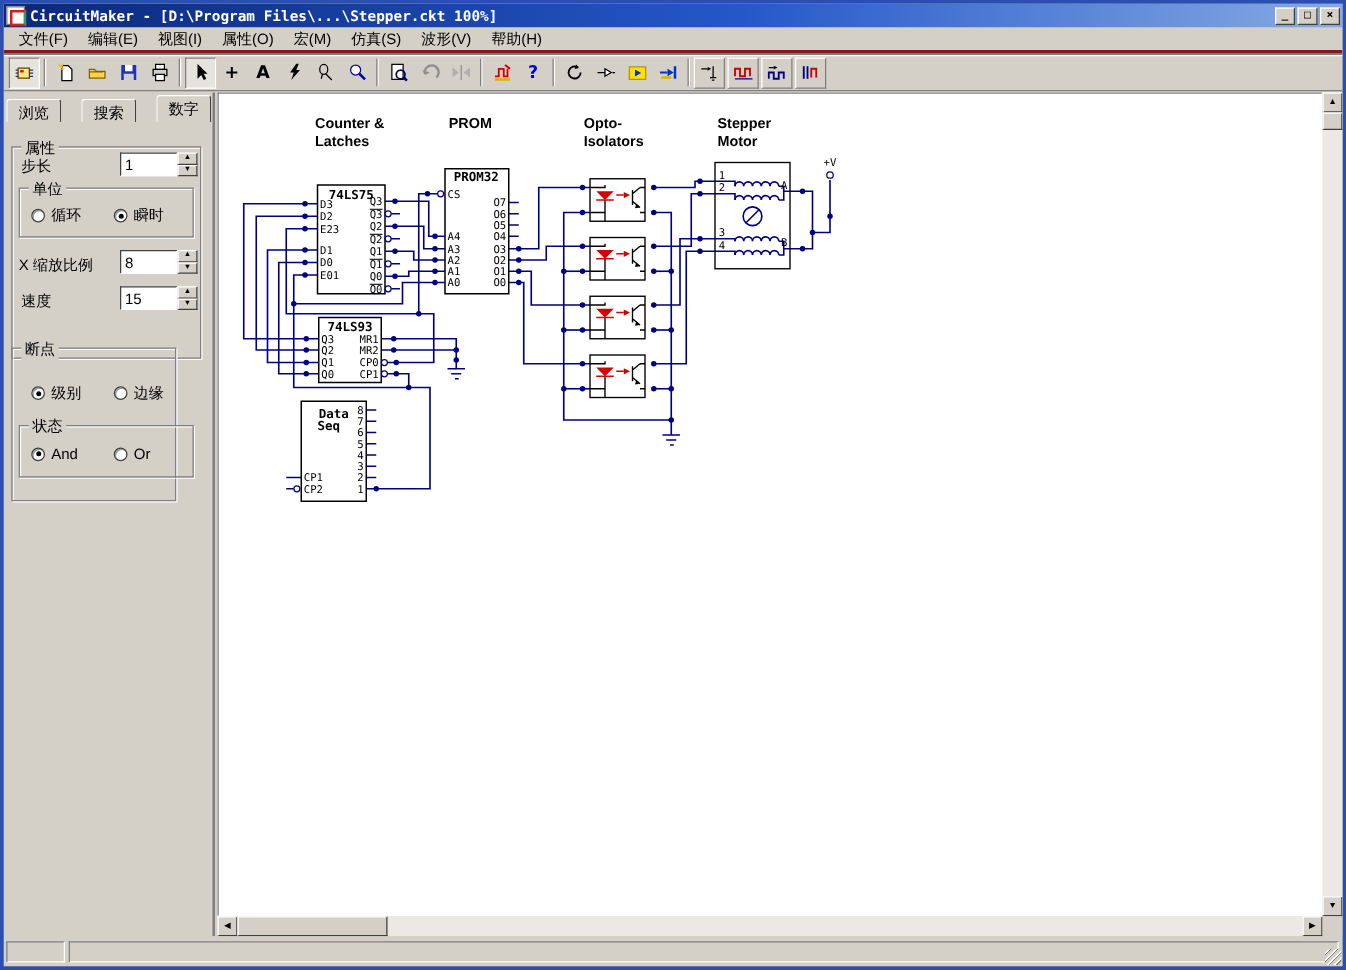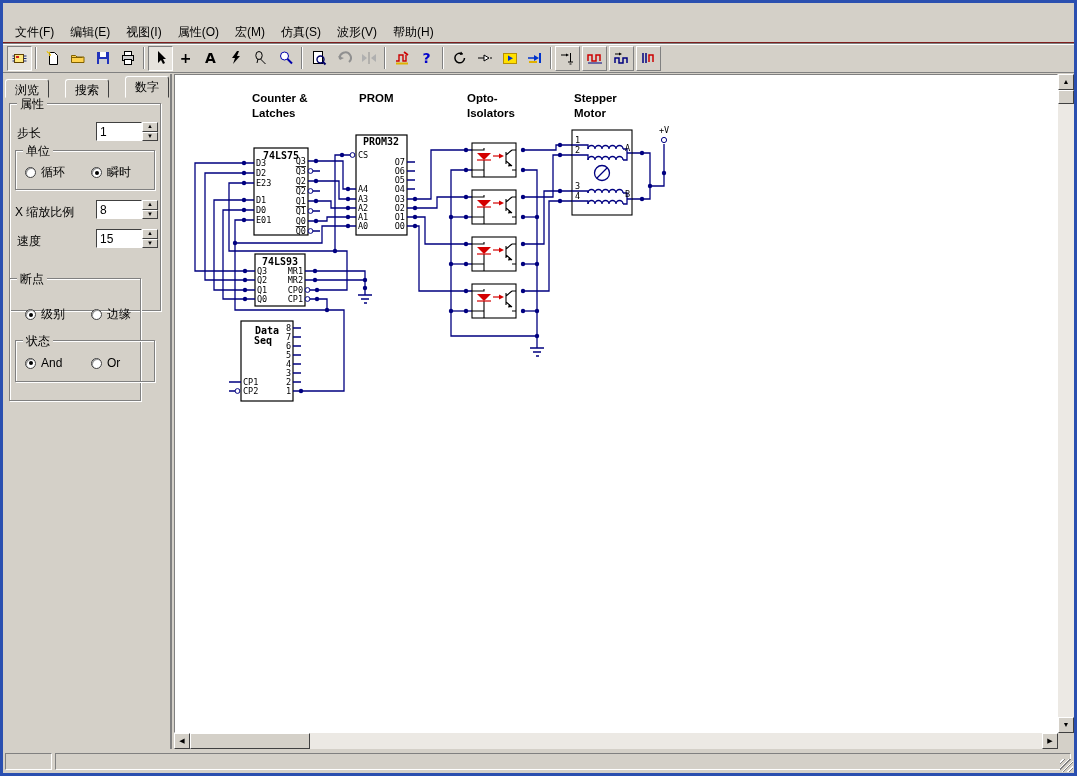--- a/index.html
+++ b/index.html
@@ -12,21 +12,21 @@
     display:flex;align-items:center;padding:0 2px;}
   #titlebar .ttext{color:#fff;font-weight:bold;font-size:11.5px;
     font-family:"DejaVu Sans Mono",monospace;margin-left:4px;white-space:nowrap;}
   .appicon{width:15px;height:15px;background:#fff;border:1px solid #7f7f7f;position:relative;flex:0 0 auto;}
   .appicon:before{content:"";position:absolute;left:2px;top:2px;width:9px;height:9px;border:2px solid #d02020;border-right-color:#2a9f5f;}
   .tbtns{margin-left:auto;display:flex;gap:2px;}
   .tbtn{width:16px;height:14px;background:#d4d0c8;border:1px solid;border-color:#fff #404040 #404040 #fff;
     font-size:9px;line-height:11px;text-align:center;font-weight:bold;color:#000;font-family:"DejaVu Sans Mono",monospace;}
   
   #menubar{position:absolute;left:0;top:19px;right:0;height:21px;background:#d4d0c8;
-    display:flex;align-items:center;padding-left:4px;border-bottom:1px solid #7f1d1d;}
+    display:flex;align-items:center;padding-left:4px;border-bottom:3px solid #7f1d1d;}
   .mitem{font-size:12px;padding:2px 8px;color:#000;}
   
   #toolbar{position:absolute;left:0;top:40px;right:0;height:30px;background:#d4d0c8;
     border-top:1px solid #808080;border-bottom:1px solid #808080;box-shadow:inset 0 1px 0 #fff;
     display:flex;align-items:center;padding-left:4px;}
   .tbgroup{display:flex;align-items:center;}
   .tsep{width:2px;height:22px;margin:0 3px;border-left:1px solid #808080;border-right:1px solid #fff;}
   .toolbtn{width:25px;height:25px;display:flex;align-items:center;justify-content:center;background:#d4d0c8;}
   .toolbtn.pressed{border:1px solid;border-color:#808080 #fff #fff #808080;background:#e6e3dd;}
   .toolbtn.raised{border:1px solid;border-color:#fff #808080 #808080 #fff;margin-right:2px;}
@@ -75,20 +75,29 @@
   .ovl{text-decoration:overline;}
   .wire{stroke:#000080;stroke-width:1.3;fill:none;}
   .chip{fill:#fff;stroke:#000;stroke-width:1.2;}
   .blk{stroke:#000;stroke-width:1.1;fill:none;}
 </style>
 </head>
 <body>
 
 <div id="window">
 
+  <div id="titlebar">
+    <div class="appicon"></div>
+    <div class="ttext">CircuitMaker - [D:\Program Files\...\Stepper.ckt 100%]</div>
+    <div class="tbtns">
+      <div class="tbtn">_</div>
+      <div class="tbtn">□</div>
+      <div class="tbtn">×</div>
+    </div>
+  </div>
 
   <div id="menubar">
     <span class="mitem">文件(F)</span>
     <span class="mitem">编辑(E)</span>
     <span class="mitem">视图(I)</span>
     <span class="mitem">属性(O)</span>
     <span class="mitem">宏(M)</span>
     <span class="mitem">仿真(S)</span>
     <span class="mitem">波形(V)</span>
     <span class="mitem">帮助(H)</span>
@@ -252,21 +261,21 @@
     </div>
   </div>
 
   <div id="sidebar">
     <div class="tabrow">
       <div class="tab">浏览</div>
       <div class="tab">搜索</div>
       <div class="tab active">数字</div>
     </div>
 
-    <div class="group" style="left:6px;top:29px;width:152px;height:208px">
+    <div class="group" style="left:6px;top:43px;width:152px;height:170px">
       <div class="legend">属性</div>
     </div>
     <div class="flabel" style="left:14px;top:51px">步长</div>
     <div class="spin" style="left:93px;top:48px">
       <input value="1" style="">
       <div class="spinbtns">
           <div>▲</div>
           <div>▼</div>
         </div>
     </div>

